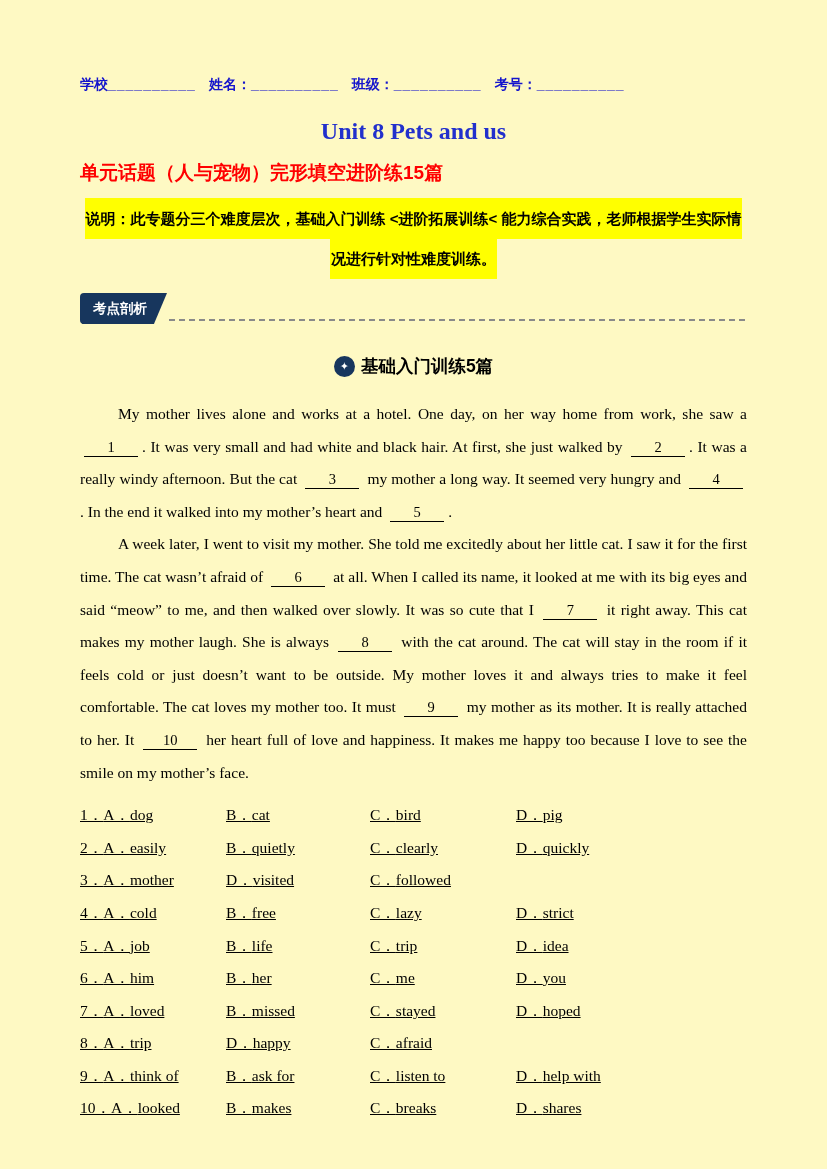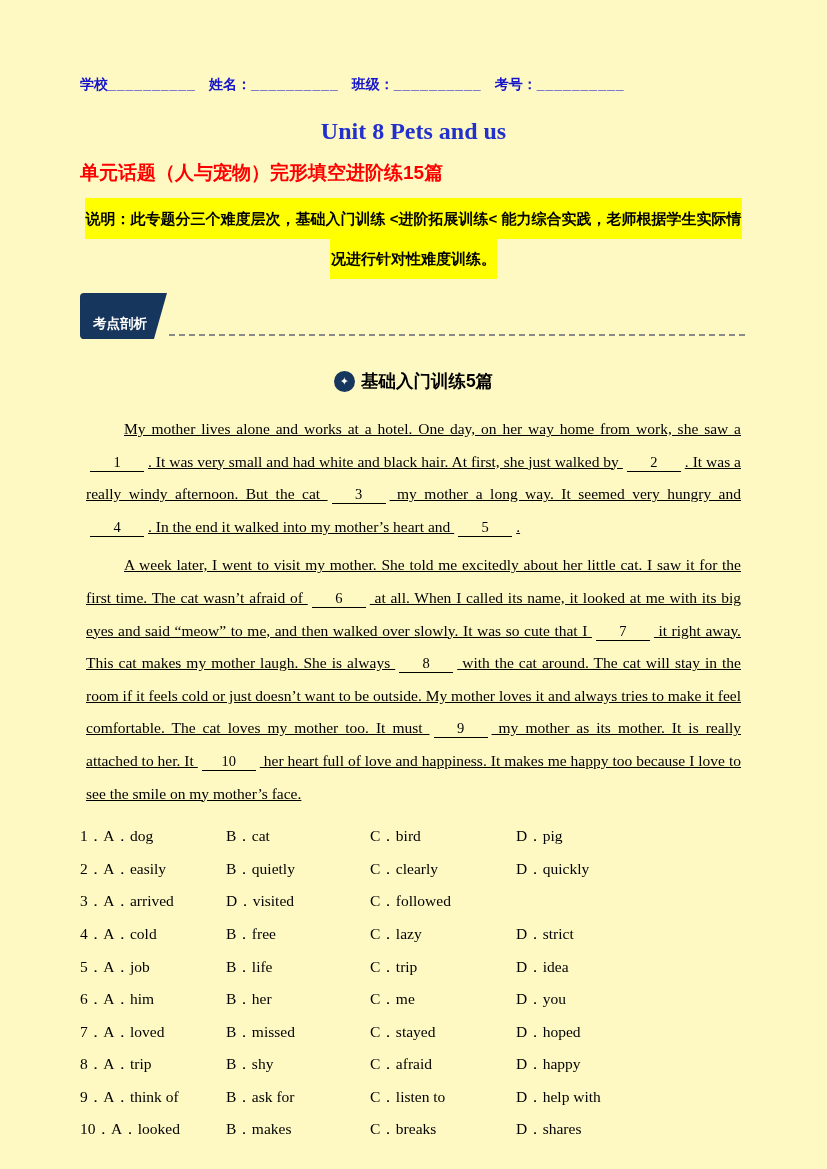--- a/index.html
+++ b/index.html
@@ -29,46 +29,46 @@
   .notice {
     margin-top:20px; font-family:"Liberation Sans","DejaVu Sans",sans-serif;
     font-weight:bold; font-size:15px; line-height:25px;
   }
   .notice-line { text-align:center; margin-bottom:15px; }
   .hl { background:var(--highlight_yellow,#FFFF00); padding:12px 1px; }
   .badge-row { display:flex; align-items:flex-end; margin-top:22px; }
   .badge {
     background:var(--badge_navy,#17365D); color:#fff;
     font-family:"Liberation Sans","DejaVu Sans",sans-serif;
-    font-weight:bold; font-size:13.5px; padding:22px 20px 6px 13px;
+    font-weight:bold; font-size:13.5px; padding:7px 20px 6px 13px;
     clip-path:polygon(0 0, 100% 0, 85% 100%, 0 100%);
     border-radius:4px 0 0 4px;
     filter:drop-shadow(2px 2px 0 var(--badge_shadow,#0B2240));
   }
   .dash { flex:1; border-bottom:2px dashed var(--dash_gray,#8A8A8A); margin:0 2px 3px 2px; }
   .section-head {
     display:flex; justify-content:center; align-items:center; gap:6px; margin-top:30px;
     font-family:"Liberation Sans","DejaVu Sans",sans-serif; font-weight:bold; font-size:17.5px;
   }
   .logo {
     width:21px; height:21px; border-radius:50%;
     background:var(--badge_navy,#17365D); color:#fff;
     display:flex; align-items:center; justify-content:center;
     font-size:11px; line-height:1; flex:0 0 auto;
   }
   .passage { margin-top:20px; font-size:15.5px; line-height:32.6px; text-align:justify; }
-  .para { margin:6px; text-indent:38px;text-decoration:underline; }
+  .para { margin:0; text-indent:38px; }
   .blank {
     display:inline-block; min-width:54px; text-align:center;
     border-bottom:1.2px solid #000; line-height:17px; text-indent:0;
     vertical-align:baseline; margin:0 4px; font-size:14.5px;
   }
   .questions { margin-top:10px; font-size:15.5px; }
   .q-row { display:grid; grid-template-columns:146px 144px 146px 1fr; line-height:32.6px; }
-  .q-cell { white-space:nowrap; }
+  .q-cell { white-space:nowrap;text-decoration:underline; }
 </style>
 </head>
 <body>
 
 <div class="page">
 
   <div class="header-row">
       <span class="header-field"><span>学校</span><span class="blank-underscores">__________</span></span>
       <span class="header-field"><span>姓名：</span><span class="blank-underscores">__________</span></span>
       <span class="header-field"><span>班级：</span><span class="blank-underscores">__________</span></span>
@@ -110,21 +110,21 @@
         <div class="q-cell"><span>C．</span><span>bird</span></div>
         <div class="q-cell"><span>D．</span><span>pig</span></div>
       </div>
       <div class="q-row">
         <div class="q-cell"><span>2．</span><span>A．</span><span>easily</span></div>
         <div class="q-cell"><span>B．</span><span>quietly</span></div>
         <div class="q-cell"><span>C．</span><span>clearly</span></div>
         <div class="q-cell"><span>D．</span><span>quickly</span></div>
       </div>
       <div class="q-row">
-        <div class="q-cell"><span>3．</span><span>A．</span><span>arrived</span></div>
+        <div class="q-cell"><span>3．</span><span>A．</span><span>mother</span></div>
         <div class="q-cell"><span>D．</span><span>visited</span></div>
         <div class="q-cell"><span>C．</span><span>followed</span></div>
       </div>
       <div class="q-row">
         <div class="q-cell"><span>4．</span><span>A．</span><span>cold</span></div>
         <div class="q-cell"><span>B．</span><span>free</span></div>
         <div class="q-cell"><span>C．</span><span>lazy</span></div>
         <div class="q-cell"><span>D．</span><span>strict</span></div>
       </div>
       <div class="q-row">
@@ -140,23 +140,22 @@
         <div class="q-cell"><span>D．</span><span>you</span></div>
       </div>
       <div class="q-row">
         <div class="q-cell"><span>7．</span><span>A．</span><span>loved</span></div>
         <div class="q-cell"><span>B．</span><span>missed</span></div>
         <div class="q-cell"><span>C．</span><span>stayed</span></div>
         <div class="q-cell"><span>D．</span><span>hoped</span></div>
       </div>
       <div class="q-row">
         <div class="q-cell"><span>8．</span><span>A．</span><span>trip</span></div>
-        <div class="q-cell"><span>B．</span><span>shy</span></div>
+        <div class="q-cell"><span>D．</span><span>happy</span></div>
         <div class="q-cell"><span>C．</span><span>afraid</span></div>
-        <div class="q-cell"><span>D．</span><span>happy</span></div>
       </div>
       <div class="q-row">
         <div class="q-cell"><span>9．</span><span>A．</span><span>think of</span></div>
         <div class="q-cell"><span>B．</span><span>ask for</span></div>
         <div class="q-cell"><span>C．</span><span>listen to</span></div>
         <div class="q-cell"><span>D．</span><span>help with</span></div>
       </div>
       <div class="q-row">
         <div class="q-cell"><span>10．</span><span>A．</span><span>looked</span></div>
         <div class="q-cell"><span>B．</span><span>makes</span></div>

